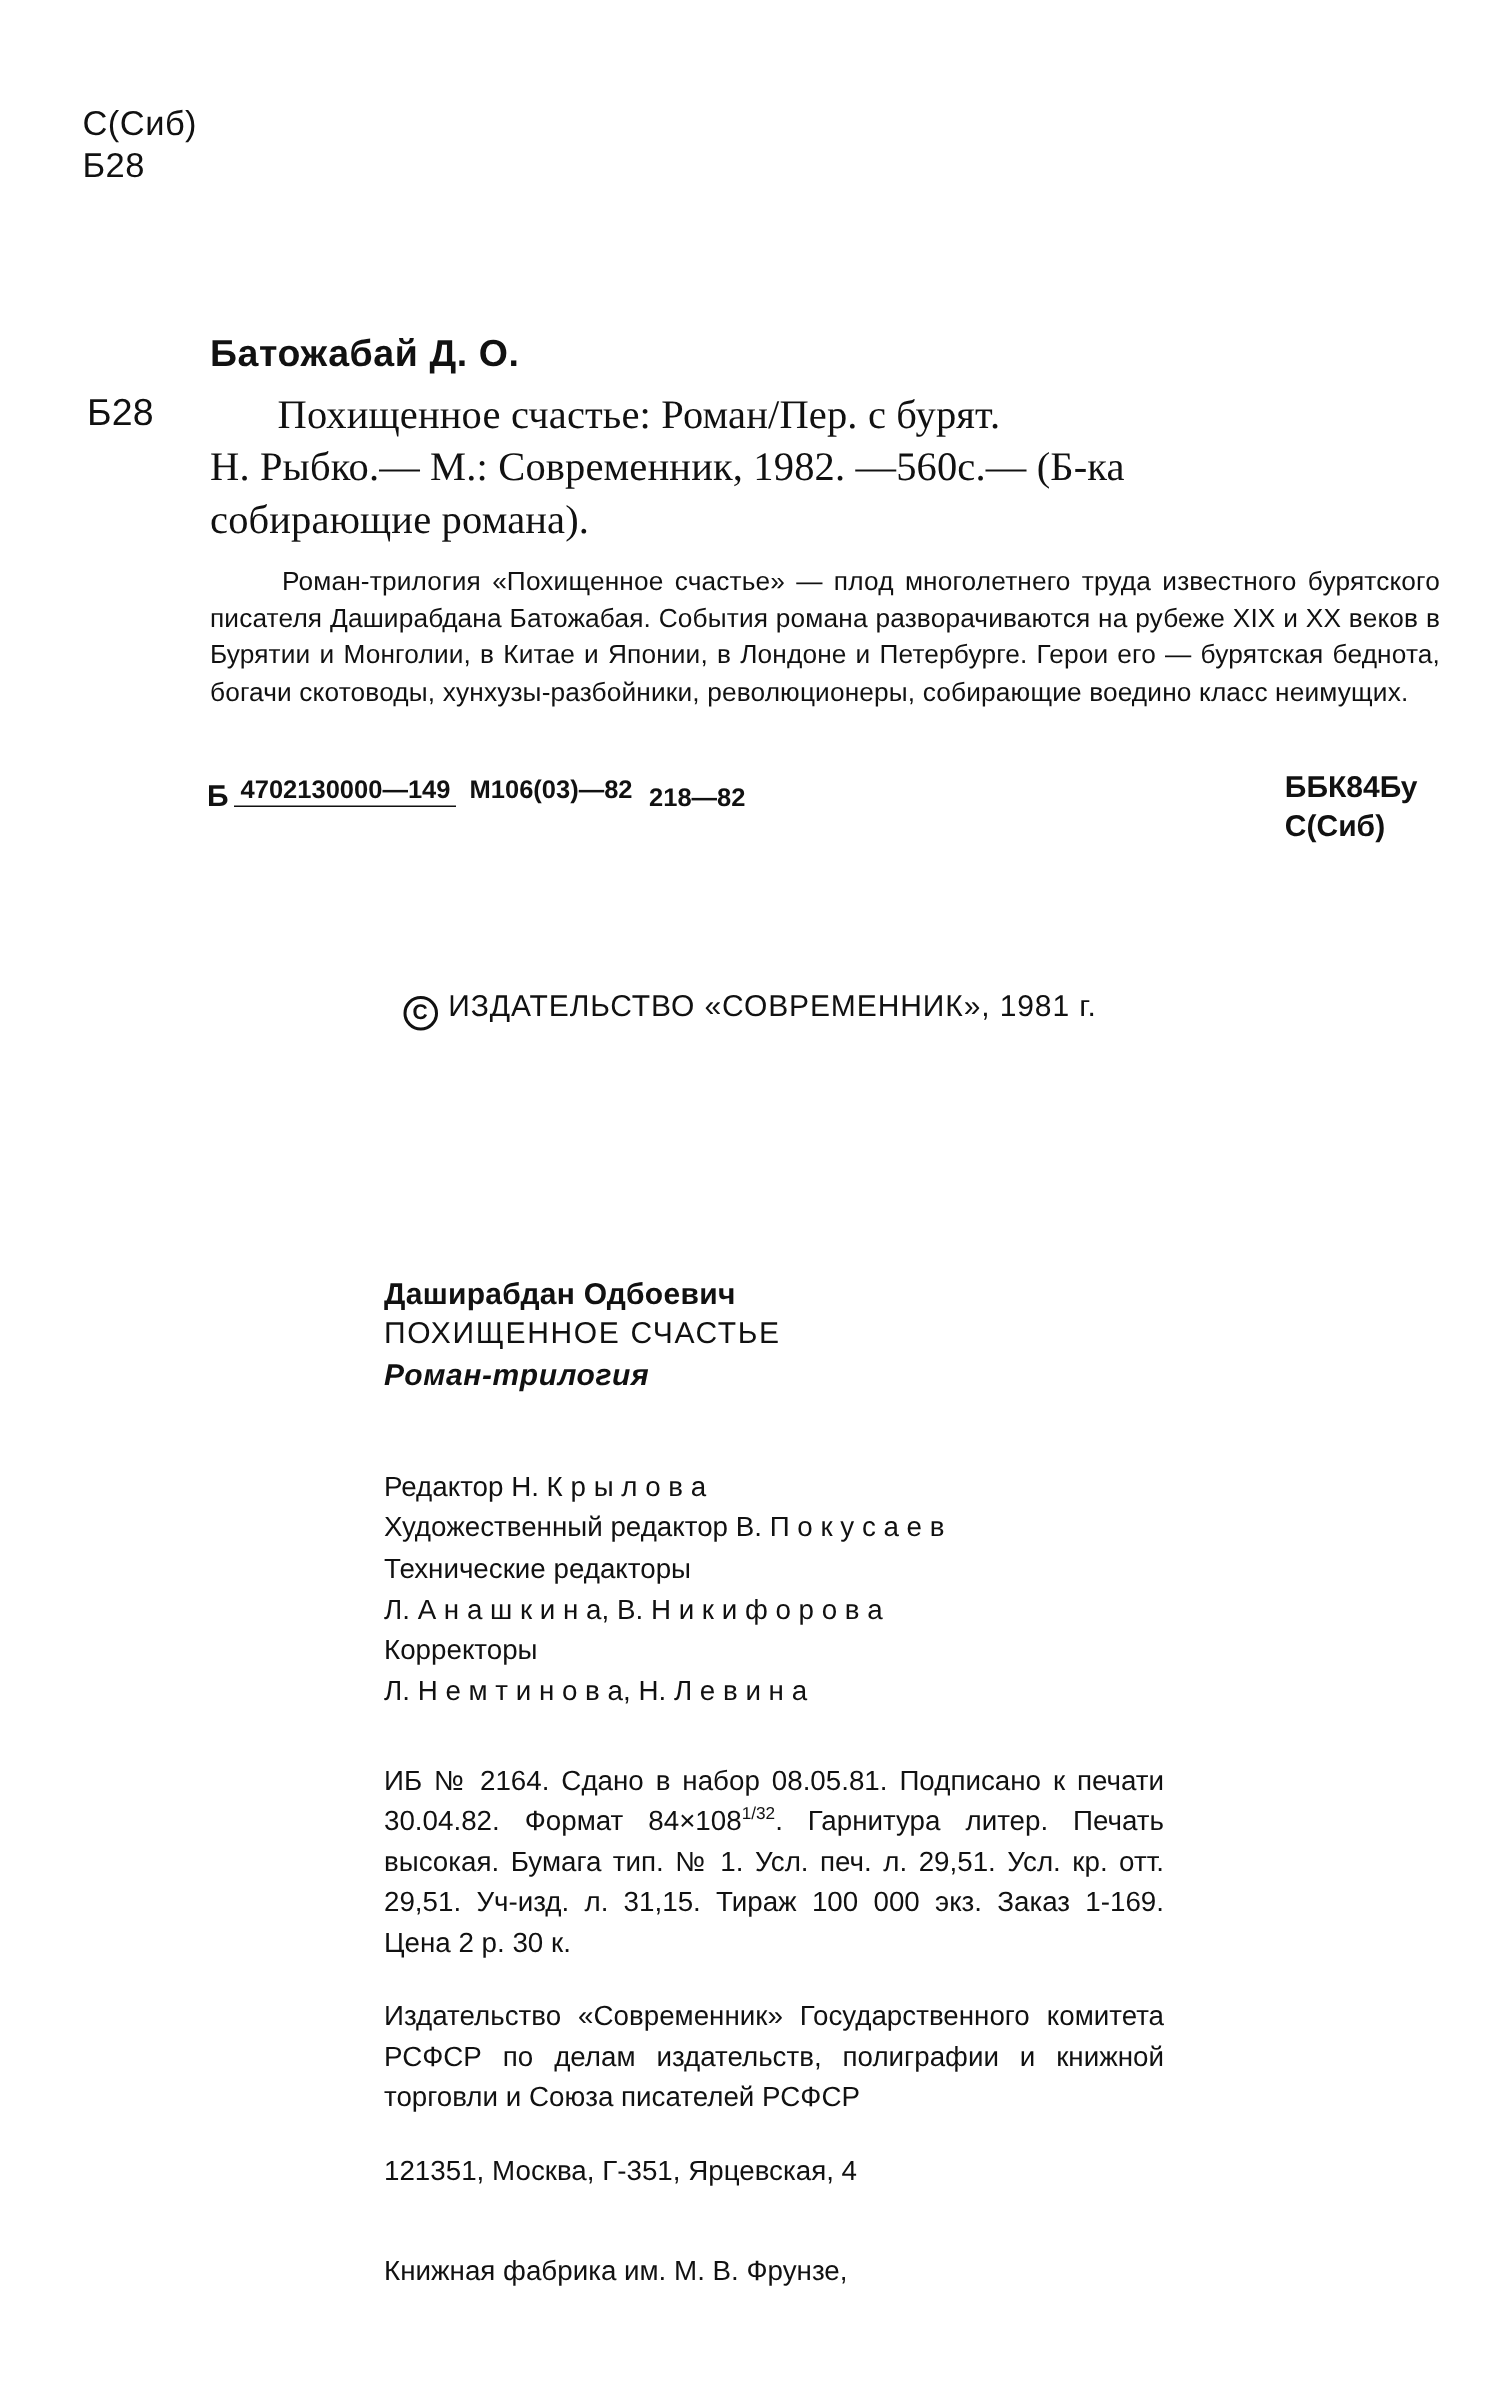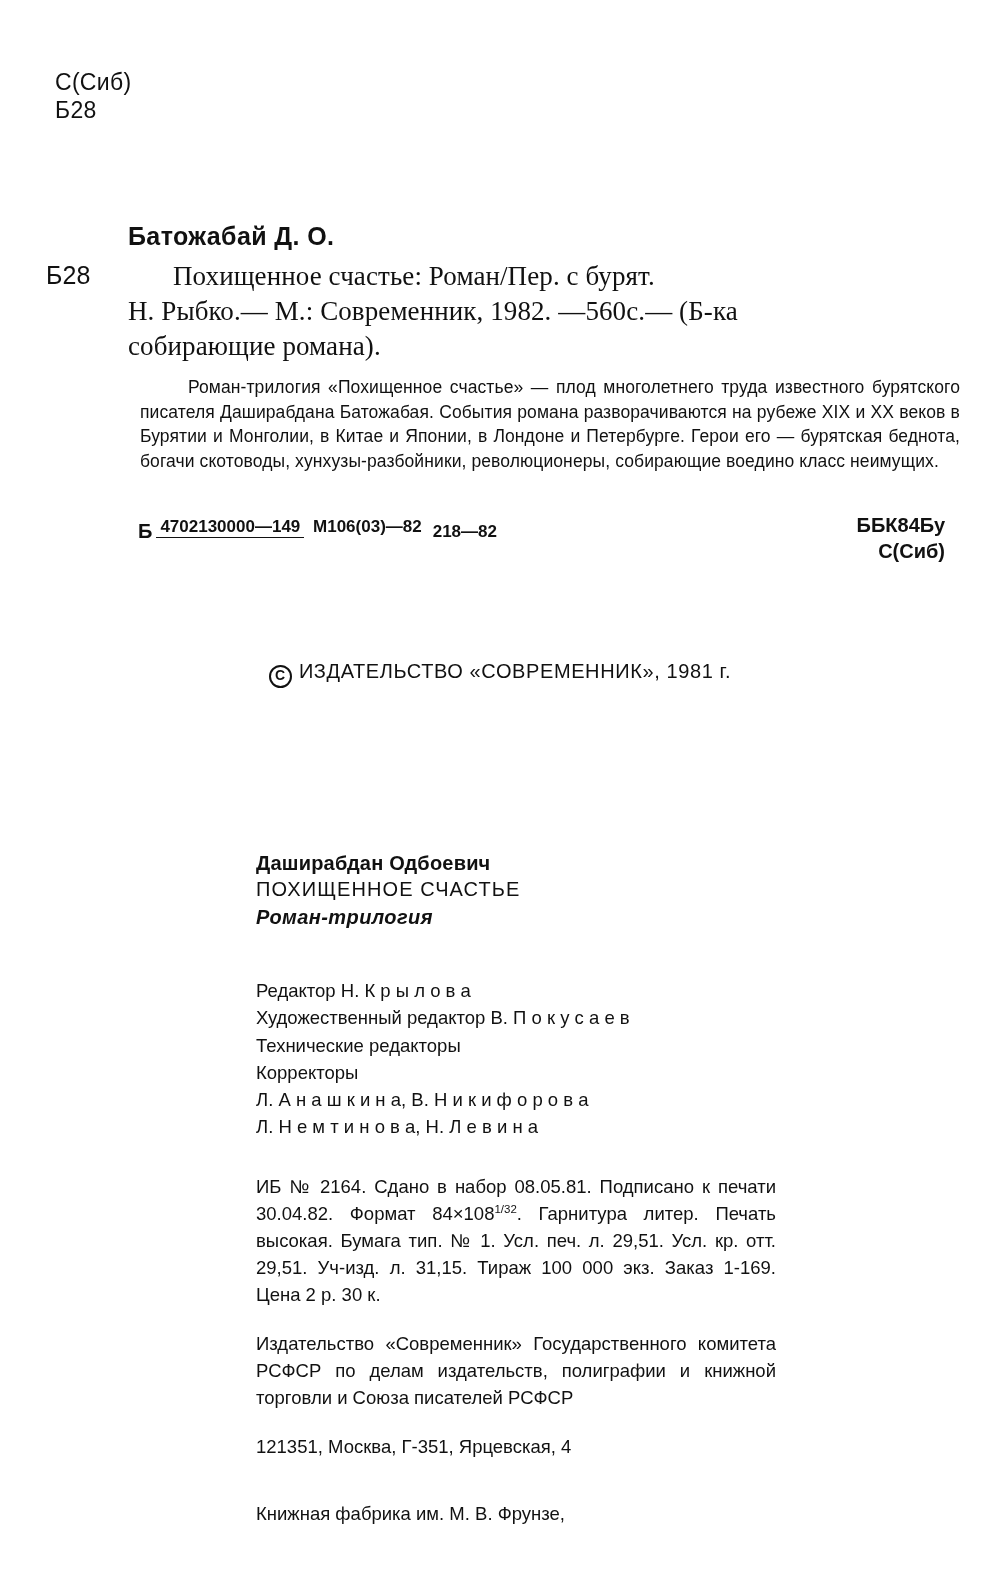--- a/index.html
+++ b/index.html
@@ -28,21 +28,21 @@
     font-family: "Liberation Sans", sans-serif;
     font-size: 23px;
     line-height: 1.22;
     letter-spacing: 0.3px;
   }
   .class-marks div { white-space: pre; }
 
   
   .biblio {
     position: absolute;
-    left: 128px;
+    left: 140px;
     top: 222px;
     width: 810px;
   }
   .biblio-author {
     font-family: "Liberation Sans", sans-serif;
     font-weight: bold;
     font-size: 25px;
     letter-spacing: 0.4px;
     margin-bottom: 8px;
   }
@@ -98,21 +98,20 @@
     text-align: center;
     line-height: 1.18;
   }
   .fraction .num { padding: 0 4px 1px 4px; border-bottom: 1.6px solid #111; }
   .fraction .den { padding: 1px 4px 0 4px; }
   .codes .tail { padding-left: 7px; padding-top: 9px; }
   .bbk {
     font-family: "Liberation Sans", sans-serif;
     font-weight: bold;
     font-size: 20px;
-    text-align: right;
     line-height: 1.30;
   }
 
   
   .copyright {
     position: absolute;
     left: 0;
     right: 0;
     top: 660px;
     text-align: center;
@@ -224,22 +223,22 @@
     <div class="colo-author">
       <div>Даширабдан Одбоевич</div>
     </div>
     <div class="colo-title">ПОХИЩЕННОЕ СЧАСТЬЕ</div>
     <div class="colo-subtitle">Роман-трилогия</div>
 
     <div class="staff">
       <div>Редактор Н. К р ы л о в а</div>
       <div>Художественный редактор В. П о к у с а е в</div>
       <div>Технические редакторы</div>
+      <div>Л. А н а ш к и н а, В. Н и к и ф о р о в а</div>
       <div>Корректоры</div>
-      <div>Л. А н а ш к и н а, В. Н и к и ф о р о в а</div>
       <div>Л. Н е м т и н о в а, Н. Л е в и н а</div>
     </div>
 
     <div class="imprint">
       <p><span>ИБ № 2164. Сдано в набор 08.05.81. Подписано к печати 30.04.82. Формат 84×108</span><span class="sup">1/32</span><span>. Гарнитура литер. Печать высокая. Бумага тип. № 1. Усл. печ. л. 29,51. Усл. кр. отт. 29,51. Уч-изд. л. 31,15. Тираж 100 000 экз. Заказ 1-169. Цена 2 р. 30 к.</span></p>
       <p>Издательство «Современник» Государственного комитета РСФСР по делам издательств, полиграфии и книжной торговли и Союза писателей РСФСР</p>
       <p>121351, Москва, Г-351, Ярцевская, 4</p>
     </div>
 
     <div class="factory">

